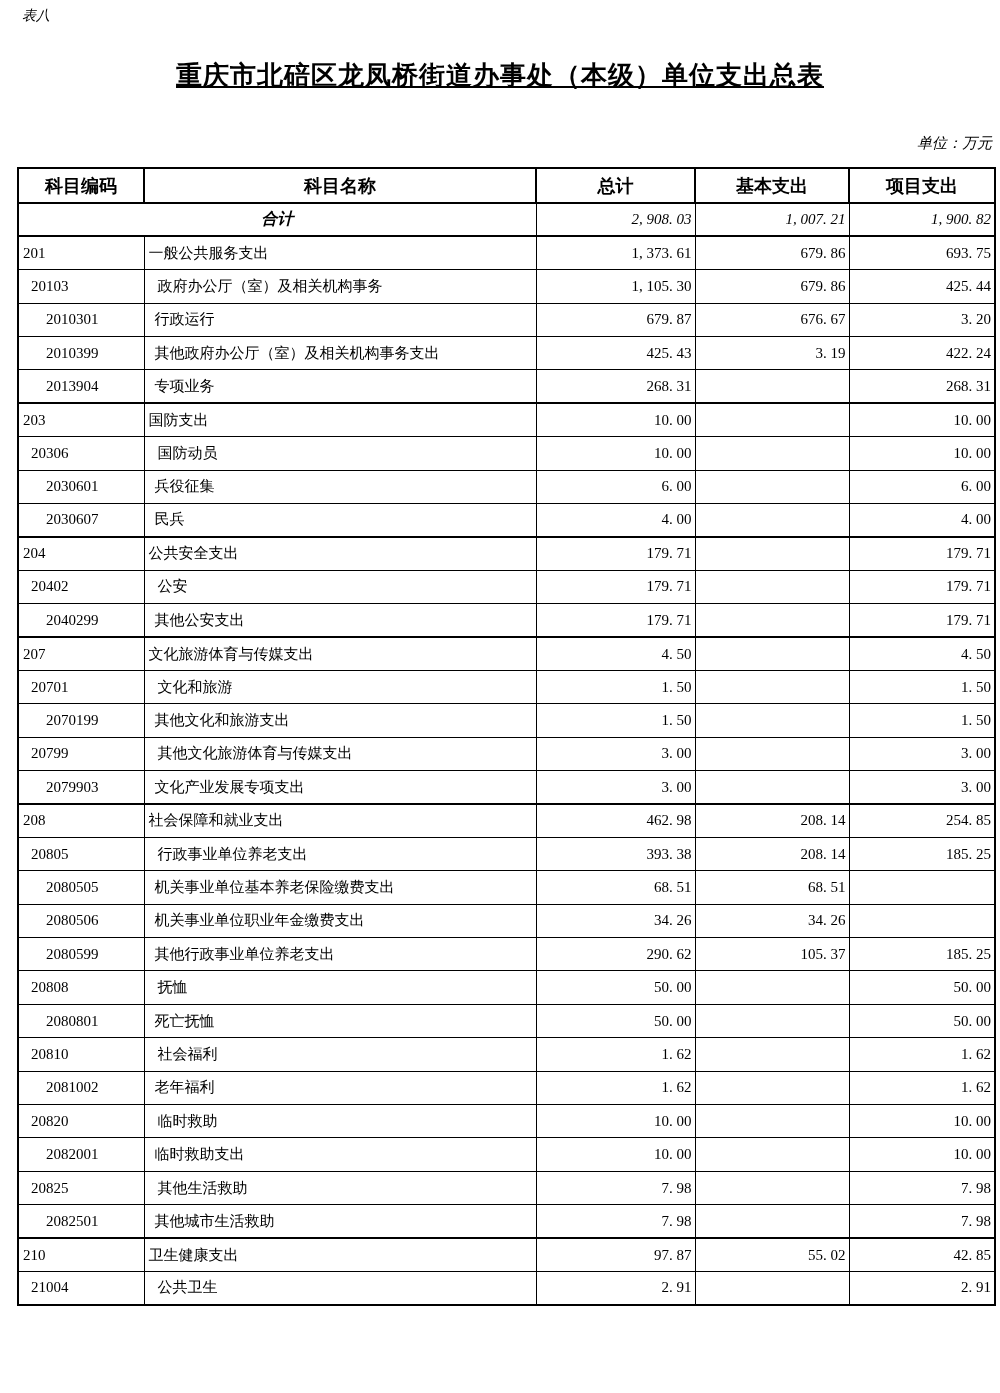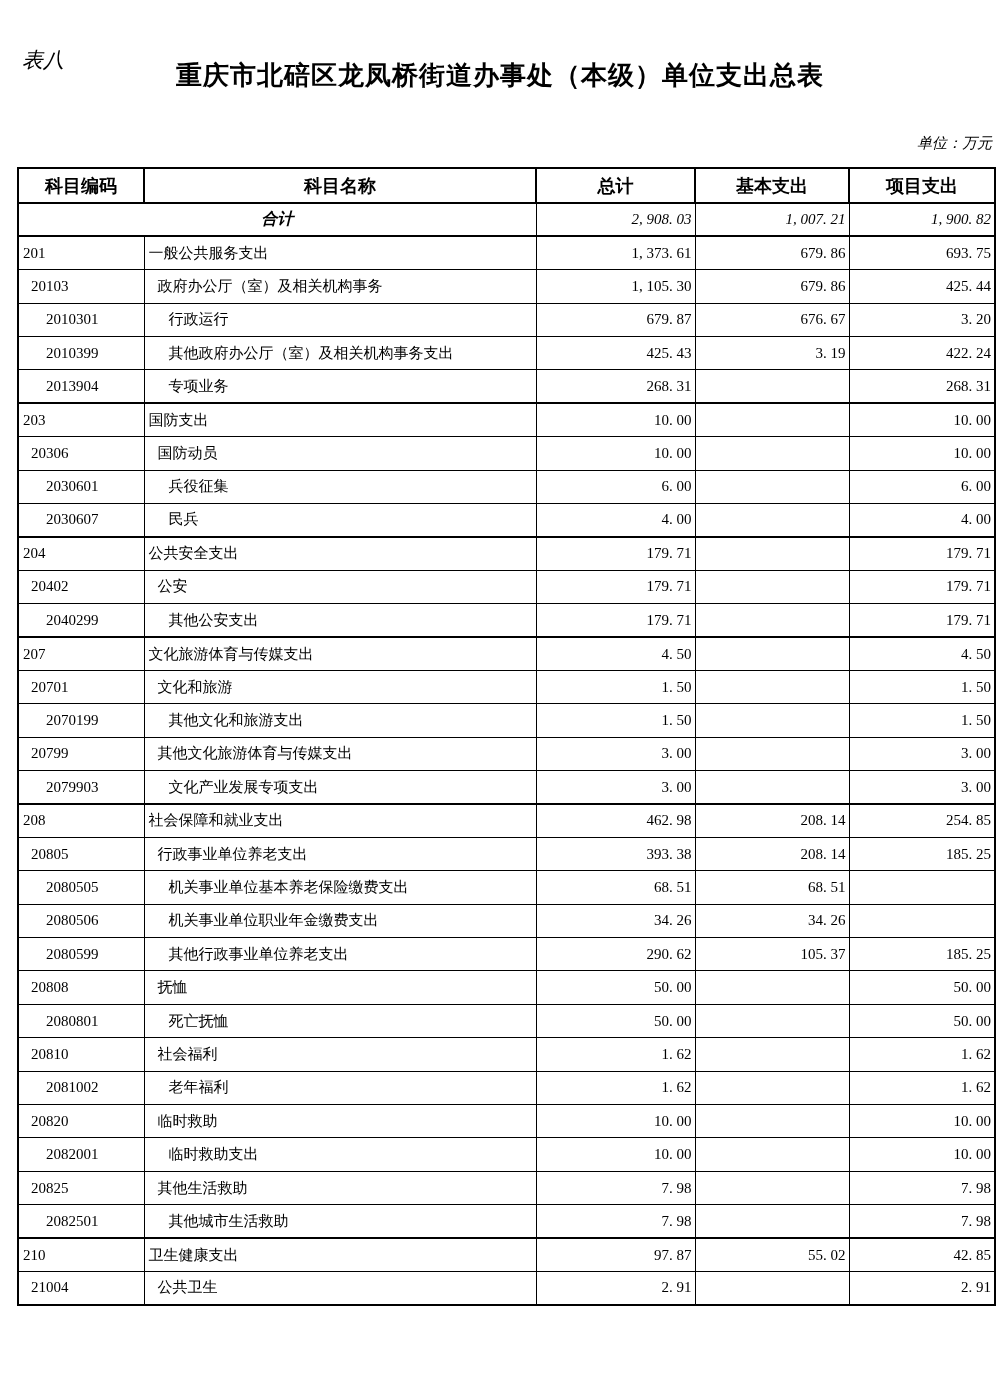--- a/index.html
+++ b/index.html
@@ -5,28 +5,29 @@
   * { margin: 0; padding: 0; box-sizing: border-box; }
   html, body { background: #ffffff; }
   body {
     width: 1000px; height: 1393px;
     position: relative;
     color: #000;
     font-family: "Liberation Serif", "DejaVu Serif", serif;
   }
   .table-tag {
     position: absolute; left: 22px; top: 7px;
-    font-size: 21px; font-style: italic; margin-top: 39px;
+    font-size: 14px; font-style: italic;
   }
   .title {
     position: absolute; left: 0; top: 58px; width: 100%;
     text-align: center;
     font-size: 26px; font-weight: bold;
     font-family: "Liberation Sans", "DejaVu Sans", sans-serif;
     letter-spacing: 1px;
+    text-decoration: underline;
   }
   .unit-note {
     position: absolute; right: 8px; top: 134px;
     font-size: 15px; font-style: italic;
   }
   table.budget-table {
     position: absolute; left: 17px; top: 167px;
     width: 977px;
     border-collapse: collapse; table-layout: fixed;
     border: 2px solid #000;
@@ -43,21 +44,21 @@
     height: 33.4px;
     font-size: 15px;
     vertical-align: middle;
     overflow: hidden; white-space: nowrap;
   }
   td.code { padding-left: 4px; }
   tr.lv2 td.code { padding-left: 12px; }
   tr.lv3 td.code { padding-left: 27px; }
   td.name { padding-left: 4px; }
   tr.lv2 td.name { padding-left: 13px; }
-  tr.lv3 td.name { padding-left: 24px; }
+  tr.lv3 td.name { padding-left: 10px; }
   td.num { text-align: right; padding-right: 3px; }
   tr.lv1 td { border-top-width: 2px; margin-top: 29px; }
   tr.total-row td { border-top-width: 2px; border-bottom-width: 2px; font-style: italic; }
   td.total-label {
     text-align: center; font-weight: bold; font-size: 16px;
     font-family: "Liberation Sans", "DejaVu Sans", sans-serif;
   }
 </style>
 </head>
 <body>

